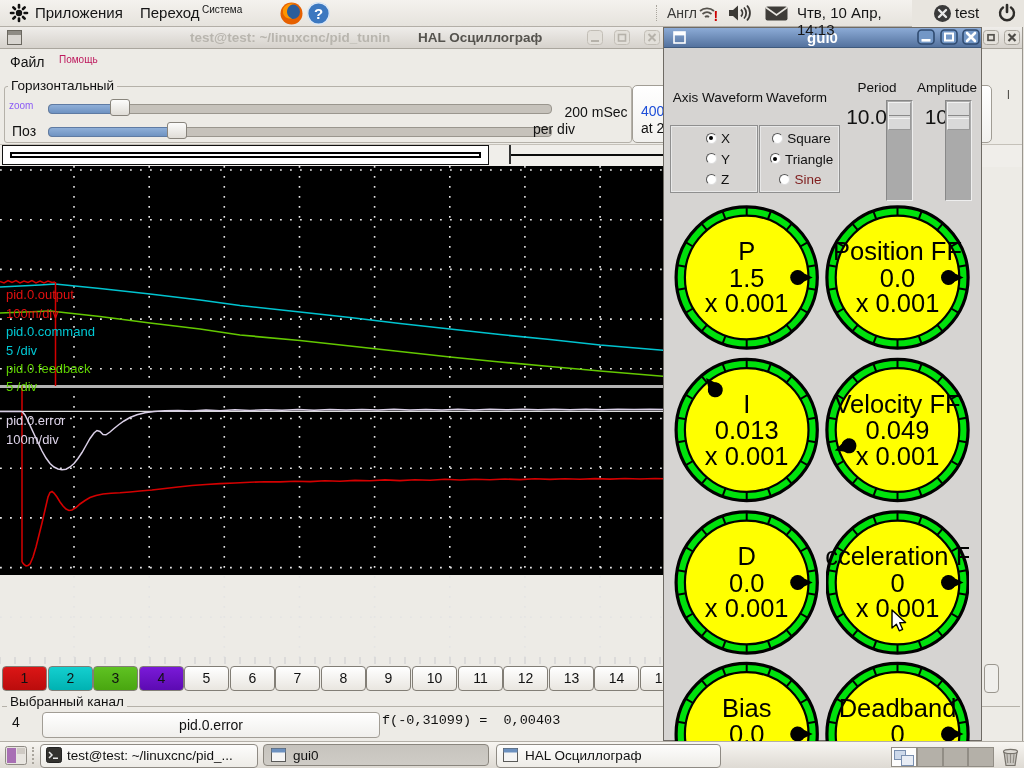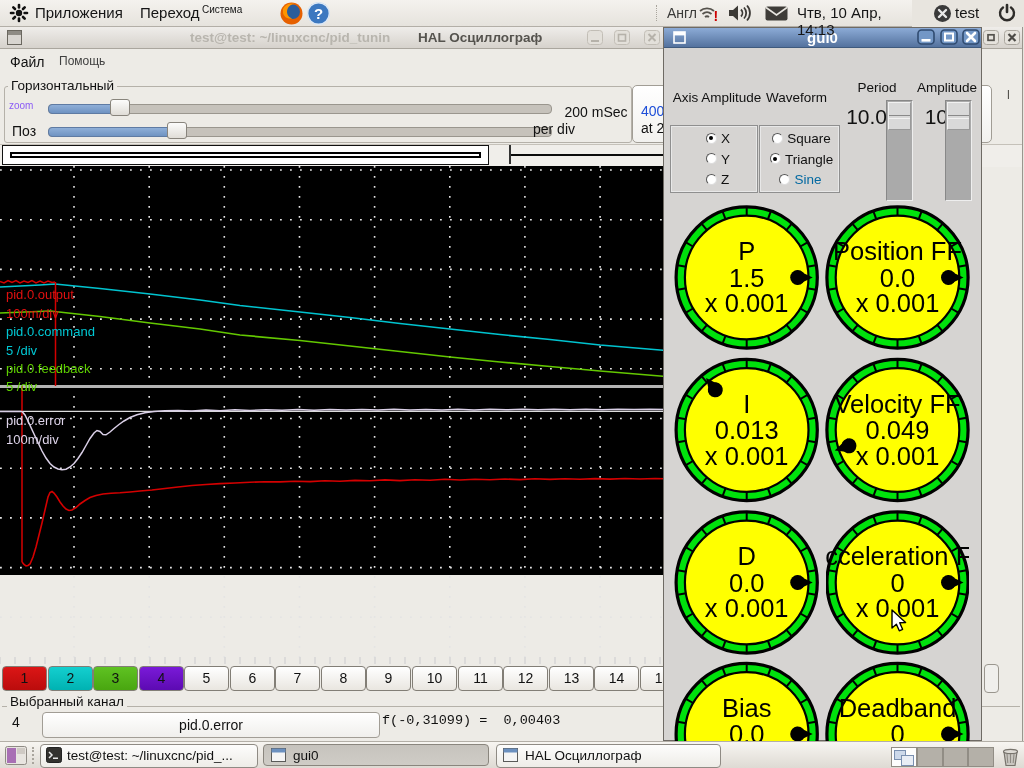--- a/index.html
+++ b/index.html
@@ -92,21 +92,21 @@
 <svg class="abs" style="left:983px;top:3px" width="16" height="15" viewBox="0 0 16 15">
         <rect x="0.5" y="0.5" width="15" height="14" rx="3" fill="#e6e3dd" stroke="#aaa69e"></rect>
         <rect x="5" y="4.8" width="6" height="5.5" fill="none" stroke="#55534e" stroke-width="1.7"></rect>
       </svg>
 <svg class="abs" style="left:1004px;top:3px" width="16" height="15" viewBox="0 0 16 15">
         <rect x="0.5" y="0.5" width="15" height="14" rx="3" fill="#e6e3dd" stroke="#aaa69e"></rect>
         <path d="M4.5 4 L11.5 11 M11.5 4 L4.5 11" stroke="#4c4a46" stroke-width="2.2"></path>
       </svg>
 </div>
 <div class="abs" style="left:10px;top:27px;font-size:14px;color:#111">Файл</div>
-<div class="abs" style="left:59px;top:27px;font-size:12px;color:#404040">Помощь</div>
+<div class="abs" style="left:59px;top:27px;font-size:10px;color:#be185d">Помощь</div>
 <div class="abs" style="left:4px;top:59px;width:626px;height:55px;border:1px solid #b5b1a9;border-radius:3px"></div>
 <div class="abs" style="left:8px;top:51px;font-size:13.5px;color:#111;background:#edebe6;padding:0 3px">Горизонтальный</div>
 <div class="abs" style="left:9px;top:73px;font-size:10px;color:#8b5cf6">zoom</div>
 <div class="abs" style="left:48px;top:77px;width:502px;height:8px;background:#c6c2bb;border:1px solid #9a968e;border-radius:4px"></div>
 <div class="abs" style="left:48px;top:77px;width:70px;height:8px;background:linear-gradient(#8fafd8,#6f93c2);border:1px solid #5f7ba3;border-radius:4px"></div>
 <div class="abs" style="left:110px;top:72px;width:18px;height:15px;background:linear-gradient(#fcfcfb,#e0ddd7);border:1px solid #88847c;border-radius:3px"></div>
 <div class="abs" style="left:12px;top:96px;font-size:14px;color:#111">Поз</div>
 <div class="abs" style="left:48px;top:100px;width:502px;height:8px;background:#c6c2bb;border:1px solid #9a968e;border-radius:4px"></div>
 <div class="abs" style="left:48px;top:100px;width:127px;height:8px;background:linear-gradient(#8fafd8,#6f93c2);border:1px solid #5f7ba3;border-radius:4px"></div>
 <div class="abs" style="left:167px;top:95px;width:18px;height:15px;background:linear-gradient(#fcfcfb,#e0ddd7);border:1px solid #88847c;border-radius:3px"></div>
@@ -197,21 +197,21 @@
 </svg>
 <svg class="abs" style="left:275.5px;top:1px" width="18" height="16" viewBox="0 0 18 16">
 <rect x="1" y="1" width="16" height="14" rx="3.5" fill="#7397c6" stroke="#304b70" stroke-width="1.6"></rect>
 <rect x="5" y="4.5" width="8" height="7" fill="none" stroke="#fff" stroke-width="2"></rect>
 </svg>
 <svg class="abs" style="left:297.5px;top:1px" width="18" height="16" viewBox="0 0 18 16">
 <rect x="1" y="1" width="16" height="14" rx="3.5" fill="#7397c6" stroke="#304b70" stroke-width="1.6"></rect>
 <path d="M5 4 L13 12 M13 4 L5 12" stroke="#fff" stroke-width="2.6" stroke-linecap="round"></path>
 </svg>
 </div>
-<div class="abs" style="left:8.8px;top:62px;font-size:13.5px;color:#111">Axis Amplitude</div>
+<div class="abs" style="left:8.8px;top:62px;font-size:13.5px;color:#111">Axis Waveform</div>
 <div class="abs" style="left:102px;top:62px;font-size:13.5px;color:#111">Waveform</div>
 <div class="abs" style="left:176px;top:52px;width:74px;text-align:center;font-size:13.5px;color:#111">Period</div>
 <div class="abs" style="left:246px;top:52px;width:74px;text-align:center;font-size:13.5px;color:#111">Amplitude</div>
 <div class="abs" style="left:163px;top:77px;width:60px;text-align:right;font-size:21px;color:#111">10.0</div>
 <div class="abs" style="left:224px;top:77px;width:60px;text-align:right;font-size:21px;color:#111">10</div>
 <div class="abs" style="left:222px;top:72px;width:27px;height:101px;background:#aaa;border:1px solid #888;border-bottom-color:#eee;border-right-color:#eee;box-sizing:border-box"></div>
 <div class="abs" style="left:224px;top:74px;width:23px;height:28px;background:#d9d9d9;border:1px solid #999;border-top-color:#f2f2f2;border-left-color:#f2f2f2;box-sizing:border-box"></div>
 <div class="abs" style="left:225px;top:87px;width:21px;height:2px;border-top:1px solid #8a8a8a;border-bottom:1px solid #f2f2f2"></div>
 <div class="abs" style="left:281px;top:72px;width:27px;height:101px;background:#aaa;border:1px solid #888;border-bottom-color:#eee;border-right-color:#eee;box-sizing:border-box"></div>
 <div class="abs" style="left:283px;top:74px;width:23px;height:28px;background:#d9d9d9;border:1px solid #999;border-top-color:#f2f2f2;border-left-color:#f2f2f2;box-sizing:border-box"></div>
@@ -226,21 +226,21 @@
     <div class="abs" style="left:57px;top:123.5px;font-size:13.5px;color:#111">Y</div>
 <div class="abs" style="left:41.5px;top:145.6px;width:11px;height:11px;border-radius:50%;background:#fff;border:1px solid #555;border-bottom-color:#ddd;border-right-color:#ddd;box-sizing:border-box"></div>
     <div class="abs" style="left:57px;top:144px;font-size:13.5px;color:#111">Z</div>
 <div class="abs" style="left:107.8px;top:104.6px;width:11px;height:11px;border-radius:50%;background:#fff;border:1px solid #555;border-bottom-color:#ddd;border-right-color:#ddd;box-sizing:border-box"></div>
     <div class="abs" style="left:123.3px;top:103px;font-size:13.5px;color:#111">Square</div>
 <div class="abs" style="left:105.6px;top:125.3px;width:11px;height:11px;border-radius:50%;background:#fff;border:1px solid #555;border-bottom-color:#ddd;border-right-color:#ddd;box-sizing:border-box">
       <div class="abs" style="left:2.5px;top:2.5px;width:4px;height:4px;border-radius:50%;background:#000"></div>
     </div>
     <div class="abs" style="left:121px;top:123.8px;font-size:13.5px;color:#111">Triangle</div>
 <div class="abs" style="left:114.9px;top:145.6px;width:11px;height:11px;border-radius:50%;background:#fff;border:1px solid #555;border-bottom-color:#ddd;border-right-color:#ddd;box-sizing:border-box"></div>
-    <div class="abs" style="left:130.6px;top:144px;font-size:13.5px;color:#0369a1">Sine</div>
+    <div class="abs" style="left:130.6px;top:144px;font-size:13.5px;color:#7f1d1d">Sine</div>
 <svg class="abs" style="left:0;top:19px" width="317" height="694" viewBox="0 0 317 694">
 <defs>
         <g id="knob">
 <circle cx="0" cy="0" r="68" fill="#ffff00"></circle>
 <circle cx="0" cy="0" r="66.25" fill="none" stroke="#00e20c" stroke-width="8.5"></circle>
 <line x1="0" y1="-61.5" x2="0" y2="-70.2" transform="rotate(0)" stroke="#000" stroke-width="2"></line>
           <line x1="0" y1="-61.5" x2="0" y2="-70.2" transform="rotate(20)" stroke="#000" stroke-width="2"></line>
           <line x1="0" y1="-61.5" x2="0" y2="-70.2" transform="rotate(40)" stroke="#000" stroke-width="2"></line>
           <line x1="0" y1="-61.5" x2="0" y2="-70.2" transform="rotate(60)" stroke="#000" stroke-width="2"></line>
           <line x1="0" y1="-61.5" x2="0" y2="-70.2" transform="rotate(80)" stroke="#000" stroke-width="2"></line>

